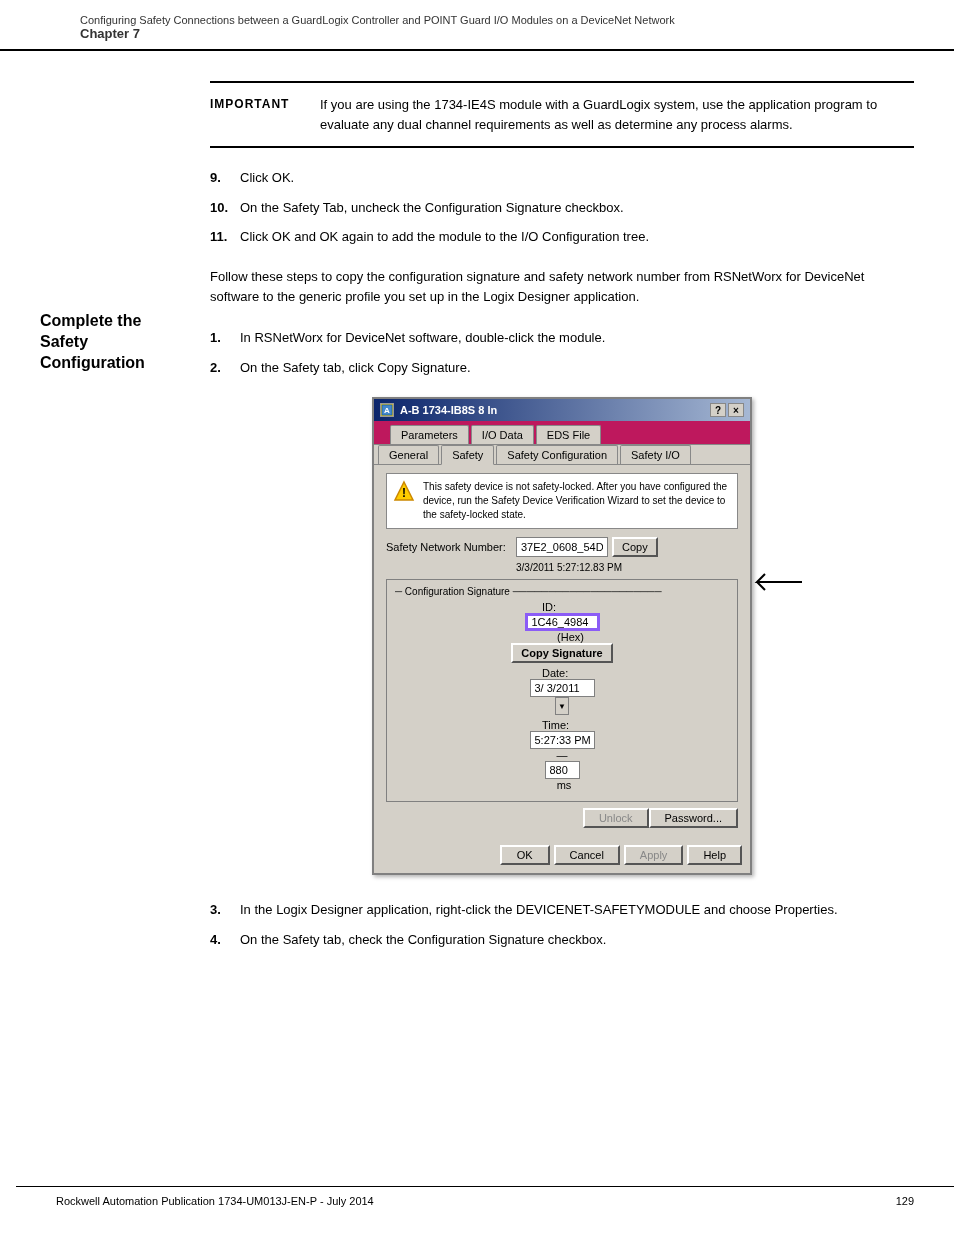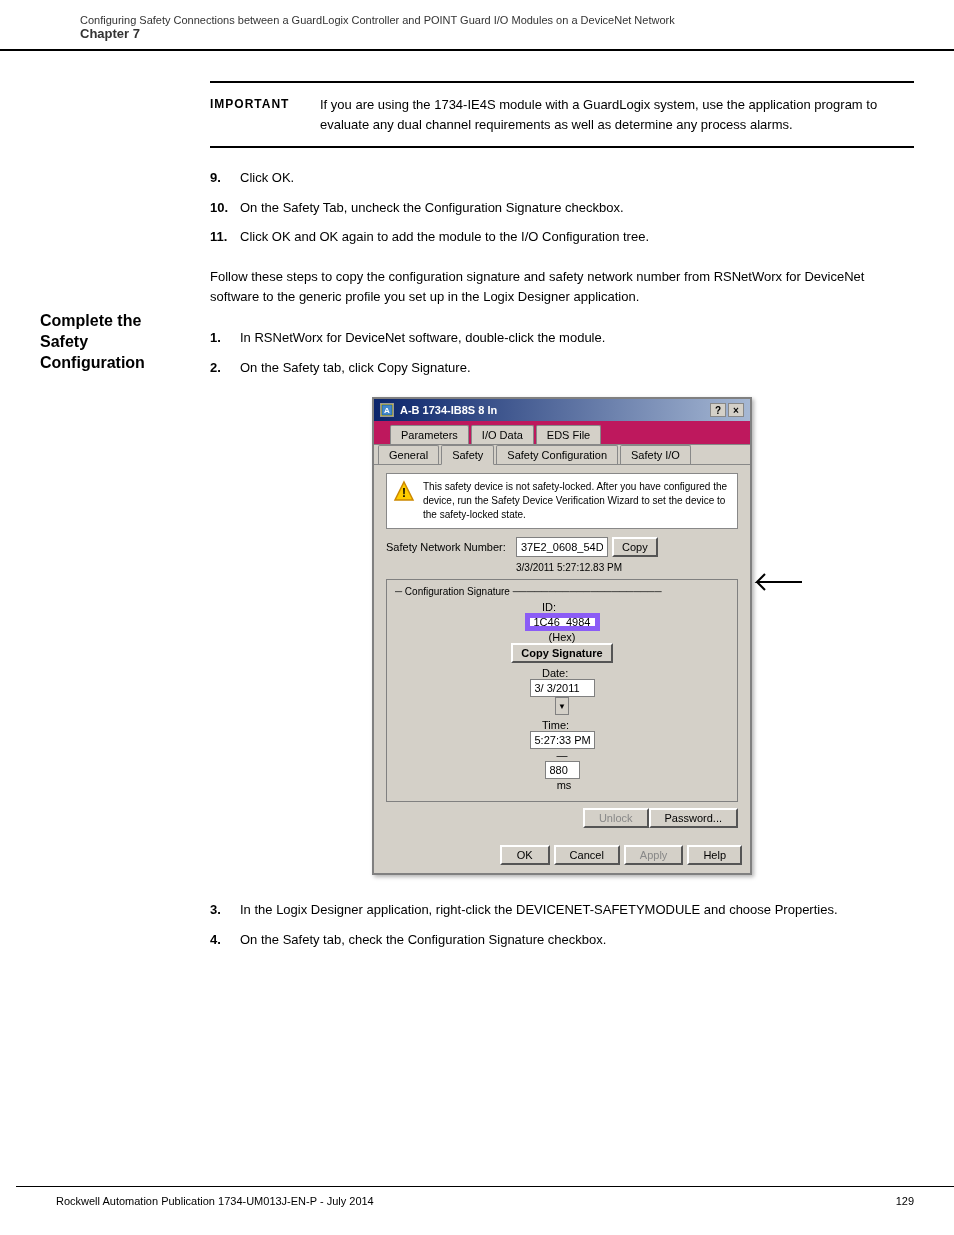--- a/index.html
+++ b/index.html
@@ -285,30 +285,30 @@
       align-items: center;
       margin-bottom: 4px;
       font-size: 11px;
       flex-direction: column;
     }
     .sig-label {
       width: 40px;
       flex-shrink: 0;
     }
     .sig-input {
-      border: 5px solid #8b5cf6;
+      border: 3px solid #8b5cf6;
       background: #fff;
       padding: 1px 4px;
       font-size: 11px;
       height: 18px;
       width: 75px;
     }
     .sig-label2 {
       width: 44px;
-      text-align: center;
+      text-align: right;
       font-size: 11px;
     }
     .copy-sig-btn {
       background: #d4d0c8;
       border: 2px solid;
       border-top-color: #fff;
       border-left-color: #fff;
       border-right-color: #555;
       border-bottom-color: #555;
       padding: 1px 8px;

